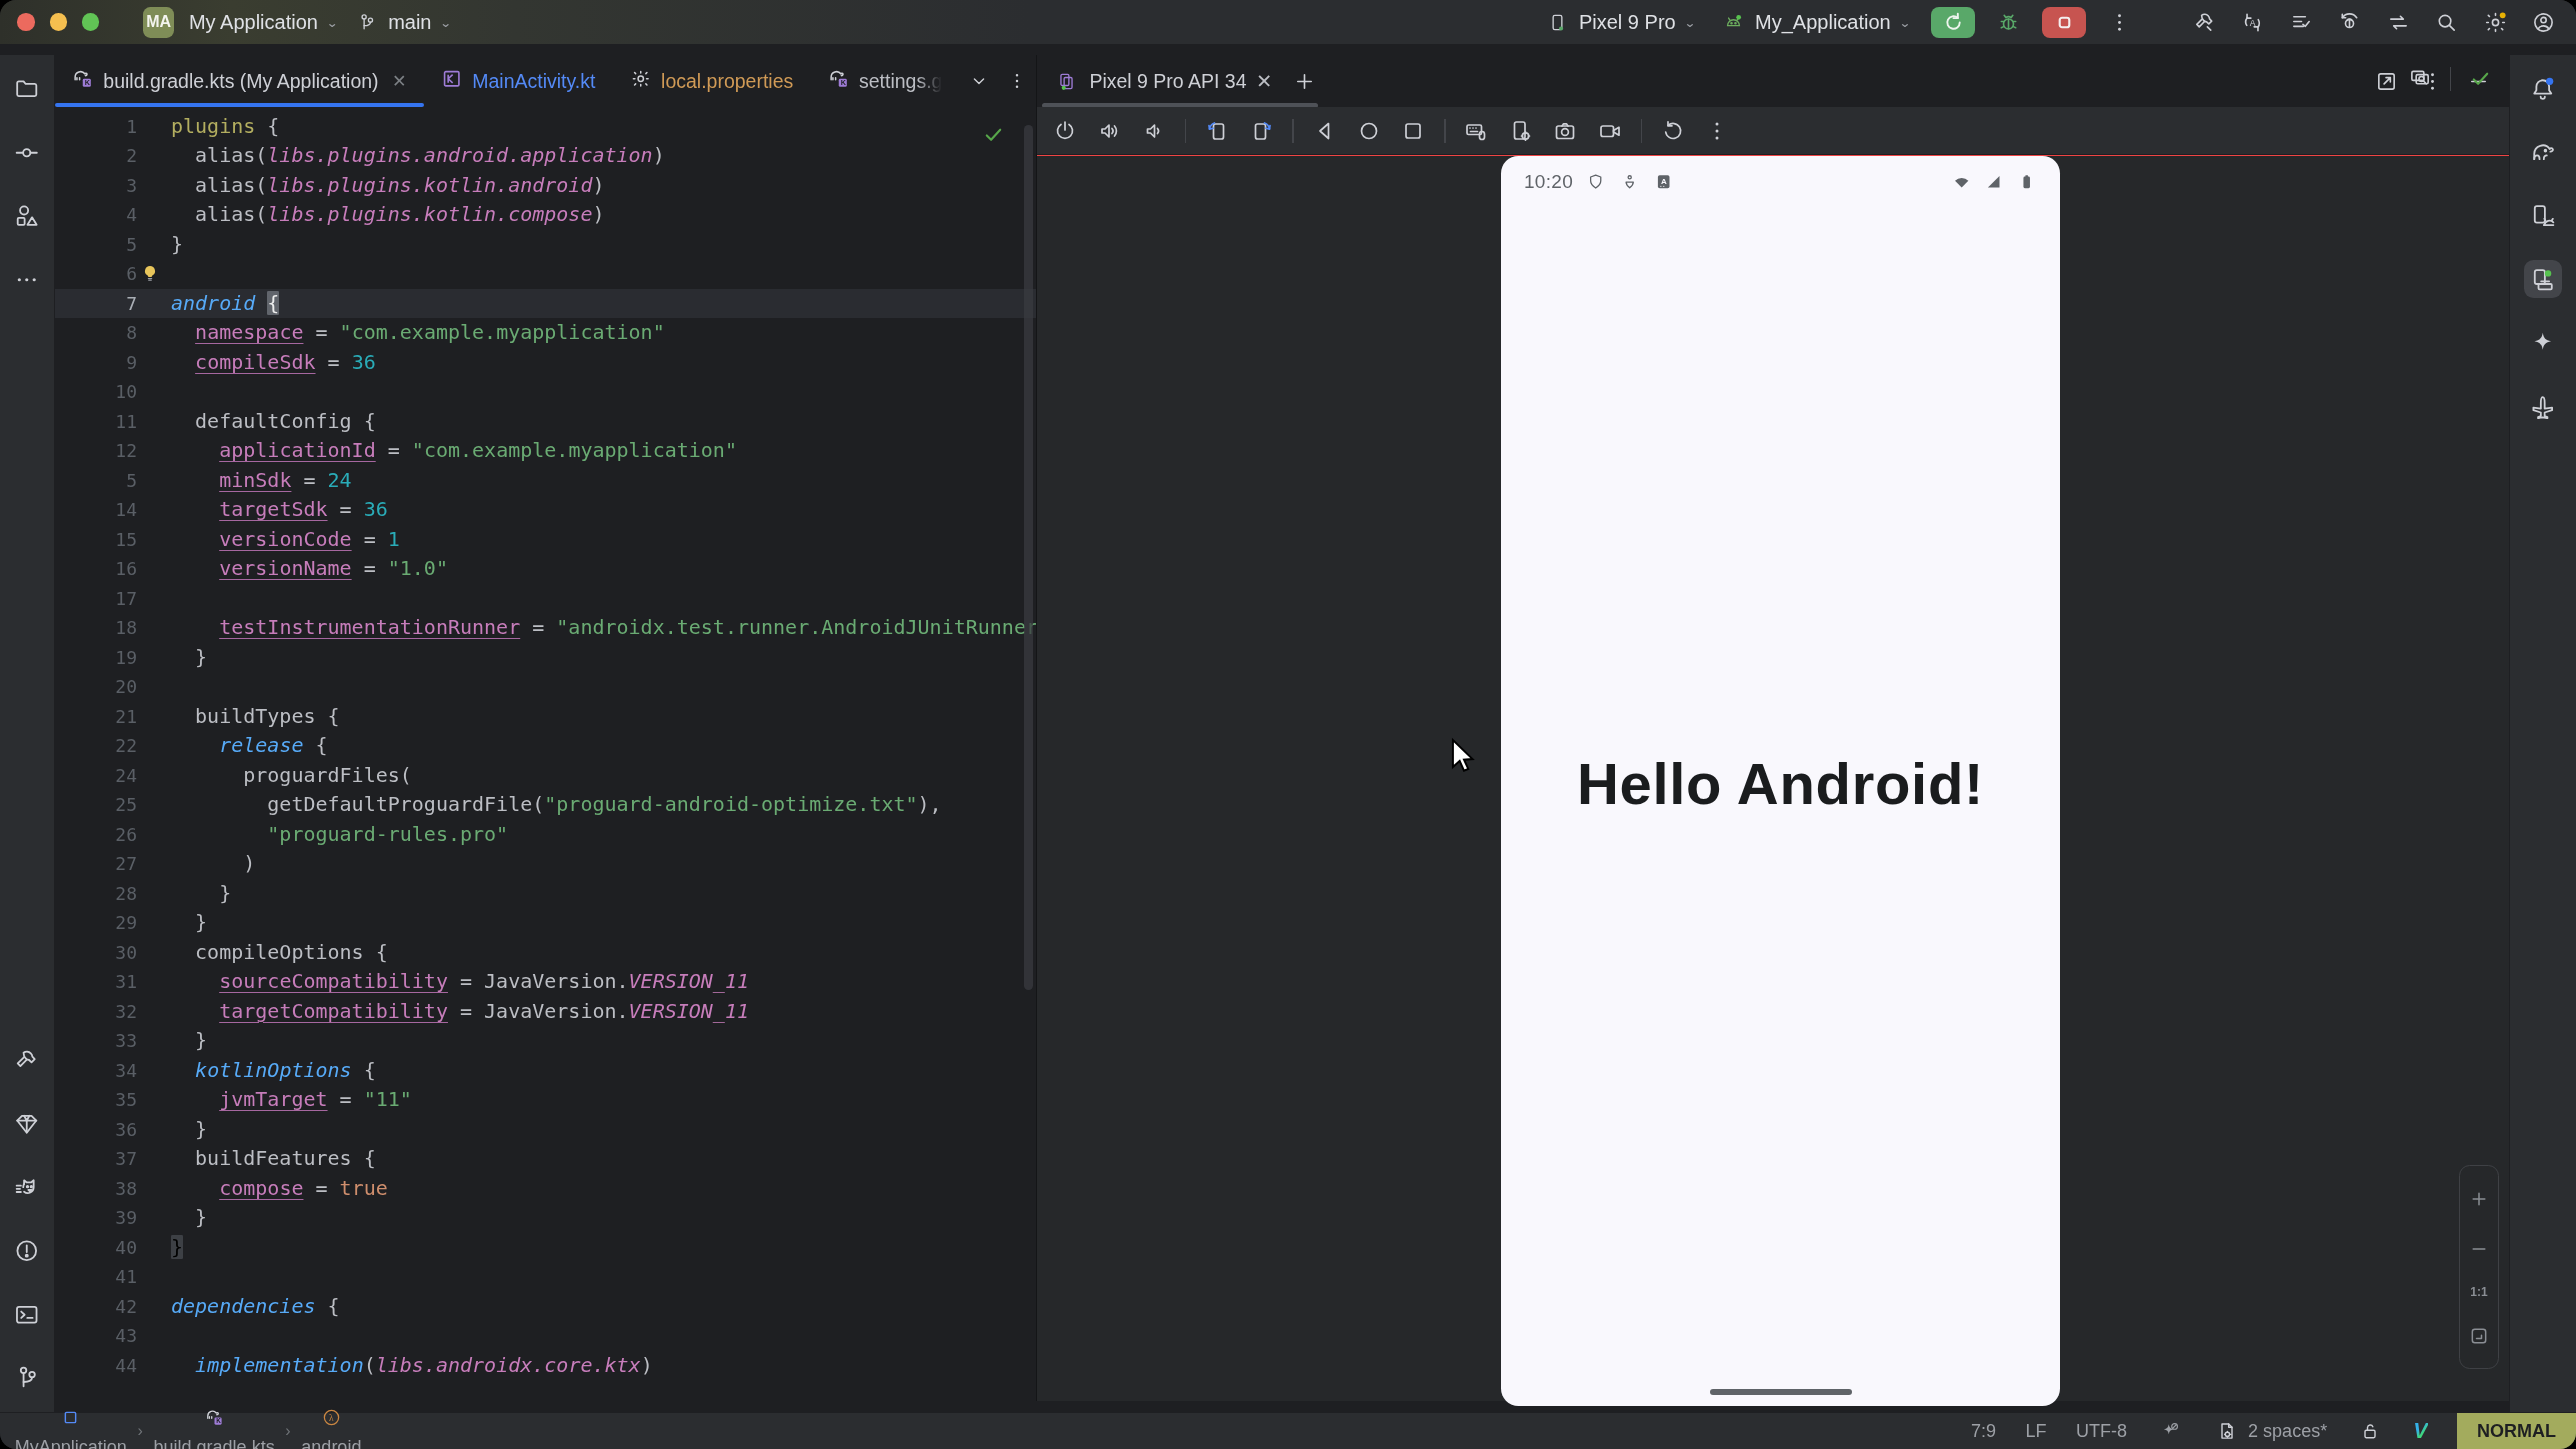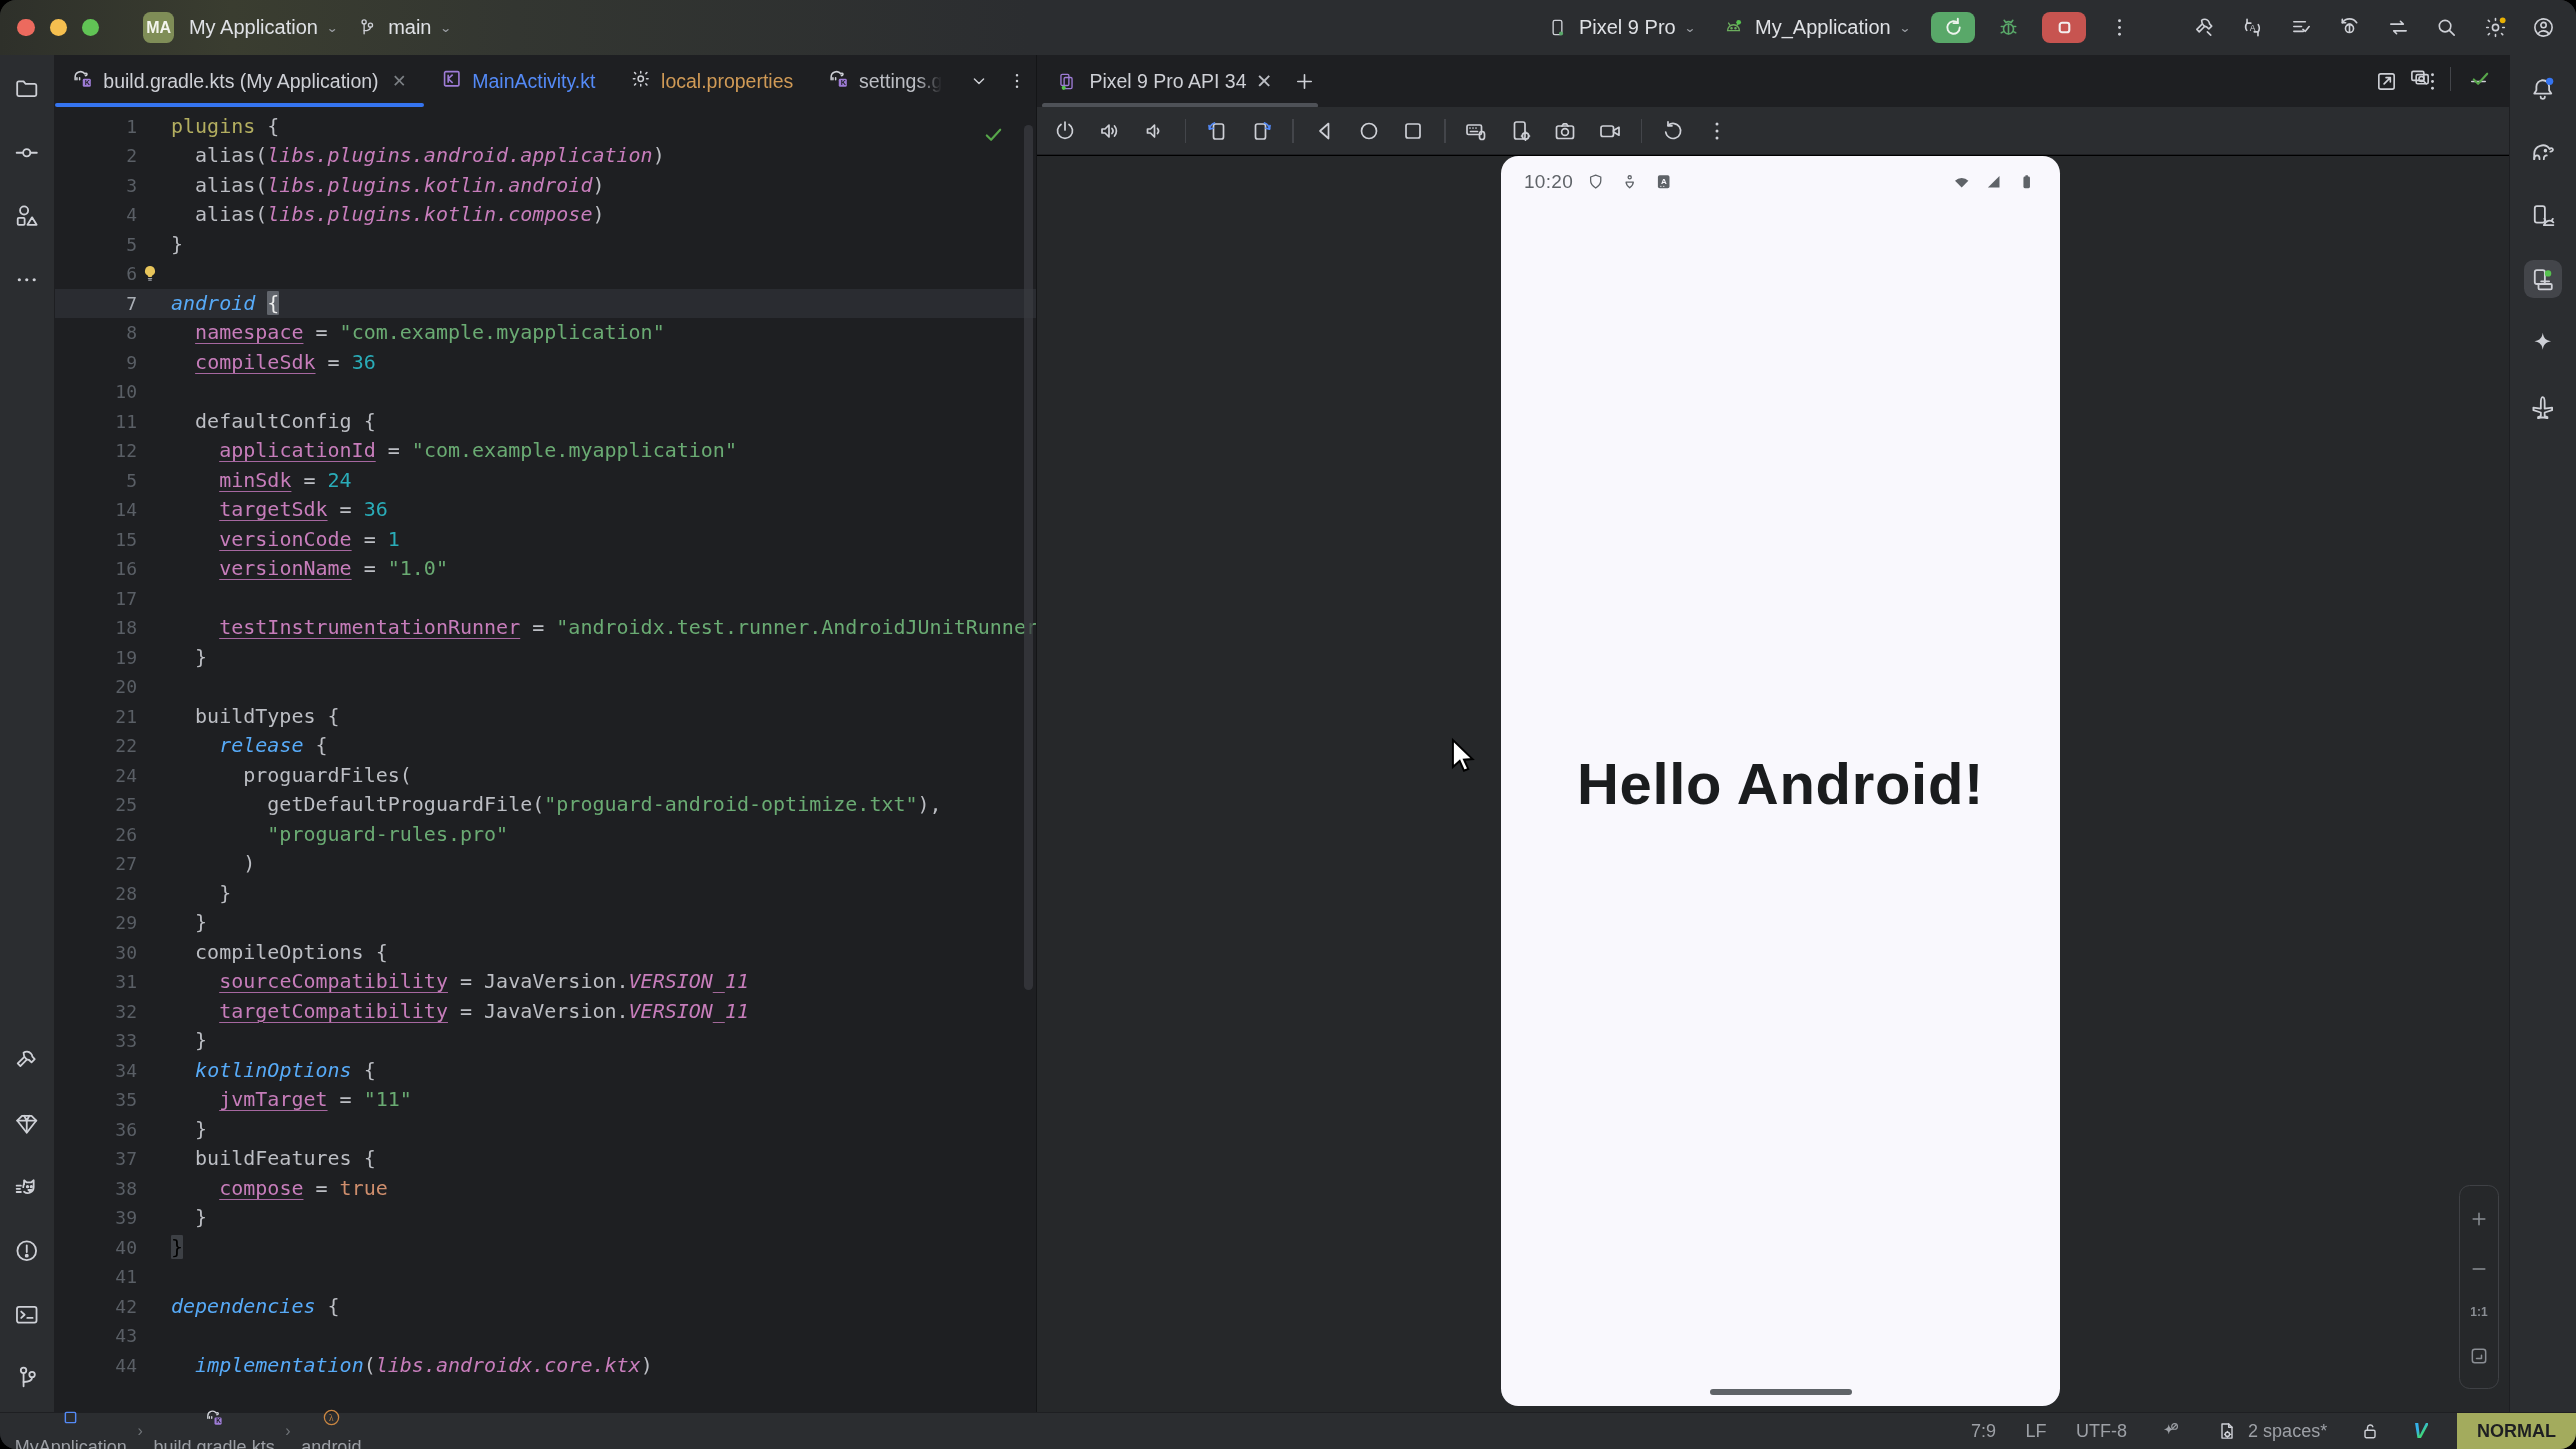--- a/index.html
+++ b/index.html
@@ -1,20 +1,20 @@
 <!DOCTYPE html>
 <html style="font-size:10.7px"><head>
 <meta charset="utf-8">
 <style>
   html,body{margin:0;padding:0;background:#000;width:2576px;height:1449px;overflow:hidden;
     font-family:"Liberation Sans",sans-serif;-webkit-font-smoothing:antialiased;}
   #window{position:absolute;inset:0;border-radius:16px;overflow:hidden;background:#1e1f22;}
 
   
-  #titlebar{position:absolute;top:0;left:0;right:0;height:55px;
+  #titlebar{position:absolute;top:0;left:0;right:0;height:44px;
     background:linear-gradient(90deg,#2e302a 0%,#3a3d30 9%,#333631 20%,#2b2d30 40%,#2b2d30 100%);
     display:flex;align-items:center;color:#dfe1e5;font-size:20px;}
   .traffic{display:flex;gap:14.8px;margin-left:17.4px;}
   .tl{width:17.4px;height:17.4px;border-radius:50%;}
   .tl.red{background:#ec6a5e}.tl.yellow{background:#f5bf4f}.tl.green{background:#61c455}
   .proj-badge{width:31px;height:31px;border-radius:7.4px;background:#7f8d57;color:#f4f5ef;
     font-weight:bold;font-size:16px;display:flex;align-items:center;justify-content:center;margin-left:44px;}
   .tb-item{display:flex;align-items:center;gap:8px;margin-left:14.8px;cursor:default;}
   .chev{font-size:14.8px;color:#9da0a6;transform:scaleY(.8);}
   .tb-right{margin-left:auto;display:flex;align-items:center;gap:20px;margin-right:19px;}
@@ -66,21 +66,21 @@
   .t-num{color:#2aacb8}
   .t-bool{color:#cf8e6d}
   .t-const{color:#c77dbb;font-style:italic}
   .t-cur{background:#61656c;color:#eceded;border-radius:1.3px;}
   .t-bh{background:#3d4045;border-radius:1.3px;}
   .bulb{position:absolute;left:8px;top:4.7px;width:20px;height:20px;}
   #ed-scrollbar{position:absolute;right:2.7px;top:16px;width:9.4px;height:865px;background:#393b40;border-radius:4.7px;opacity:.75;}
   #ed-check{position:absolute;top:12px;right:29.5px;}
 
   
-  #rd-panel{position:absolute;top:55px;left:1036px;width:1472px;bottom:28px;background:#000000;border-left:1.3px solid #141517;}
+  #rd-panel{position:absolute;top:55px;left:1036px;width:1472px;bottom:48px;background:#ef4444;border-left:1.3px solid #141517;}
   #rd-header{position:absolute;top:0;left:0;right:0;height:52px;background:#1e1f22;display:flex;align-items:center;color:#ced0d6;font-size:19.5px;}
   #rd-tab{display:flex;align-items:center;gap:9.4px;padding:0 12px 0 16px;position:relative;height:100%;}
   #rd-tab-scroll{position:absolute;top:48px;left:5.4px;width:276px;height:5.4px;border-radius:2.7px;background:#4e5157;}
   #rd-header-right{margin-left:auto;display:flex;align-items:center;gap:19px;margin-right:17.4px;color:#9da0a6;}
   #rd-toolbar{position:absolute;top:52px;left:0;right:0;height:48px;background:#2b2d30;display:flex;align-items:center;gap:17.4px;padding-left:14.8px;
     border-bottom:1.3px solid #1e1f22;box-sizing:border-box;}
   #rd-toolbar .icon svg{width:24px;height:24px;}
   #rd-toolbar-right{position:absolute;right:14.8px;top:0;height:47px;display:flex;align-items:center;gap:16px;}
   #rd-content{position:absolute;top:101px;left:0;right:0;bottom:0;background:#26282a;}
 

